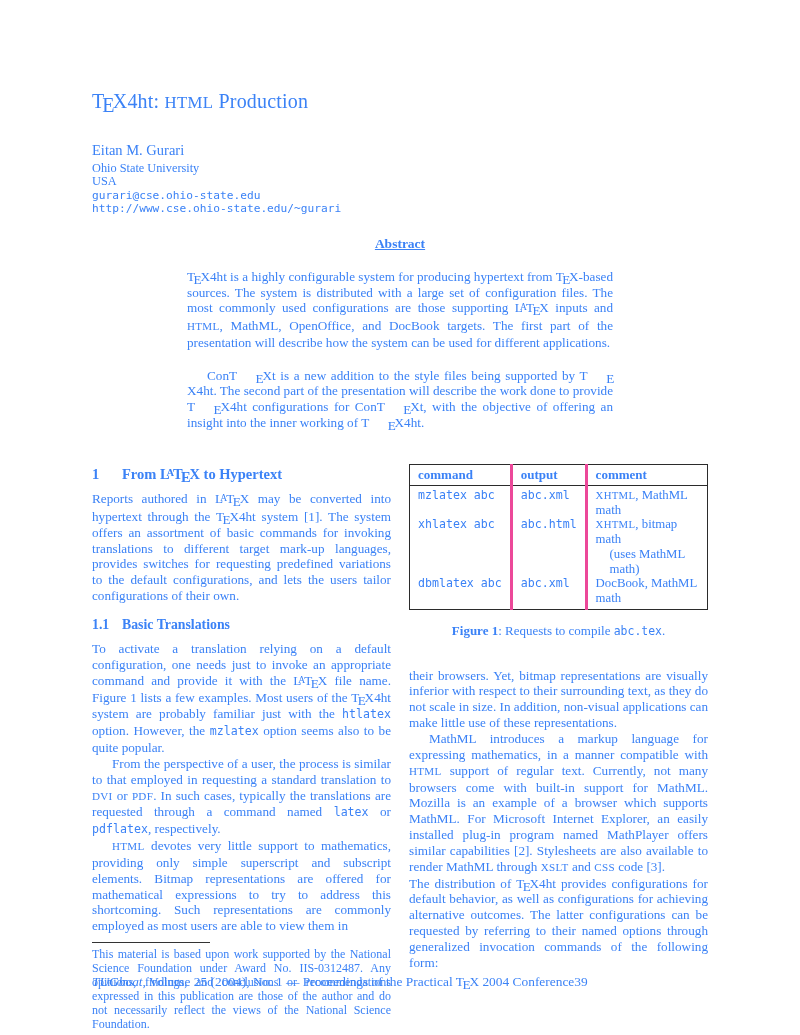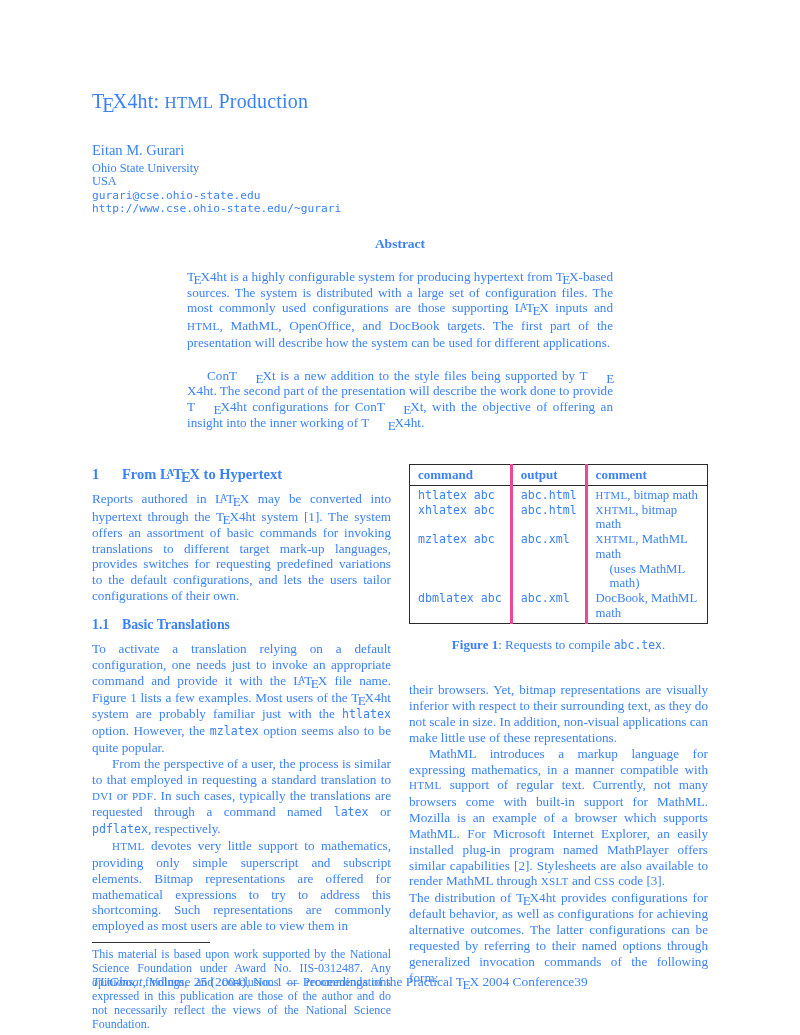--- a/index.html
+++ b/index.html
@@ -14,21 +14,21 @@
   .title {
     position:absolute; left:92px; top:90px; width:616px;
     font-size:20px; font-weight:normal; letter-spacing:0.2px;
   }
   .author-block { position:absolute; left:92px; top:142px; width:400px; }
   .author-name { font-size:14.5px; margin-bottom:3px; }
   .author-line { font-size:12.3px; line-height:13.4px; }
   .author-mono { font-family:"DejaVu Sans Mono", monospace; font-size:11.2px; line-height:13.6px; }
   
   .abstract { position:absolute; left:170px; top:236px; width:460px; }
-  .abstract-heading { text-align:center; font-weight:bold; font-size:13.5px; margin-bottom:7px; }
+  .abstract-heading { text-align:center; font-weight:bold; font-size:13.5px; margin-bottom:7px;text-decoration:underline; }
   .abstract p { margin:17px; font-size:13.2px; line-height:15.7px; text-align:justify; }
   
   .columns { position:absolute; left:92px; top:420px; width:616px; display:flex; gap:18px; }
   .col { width:299px;margin-top:44px; }
   .col p { margin:0; font-size:13.2px; line-height:15.85px; text-align:justify; }
   p.indent { text-indent:20px; }
   h2.sec { font-size:14.5px; font-weight:bold; margin:2px 0 8px 0; }
   h3.subsec { font-size:13.8px; font-weight:bold; margin:13px 0 8px 0; }
   .sec-num { display:inline-block; min-width:30px; }
   
@@ -110,33 +110,28 @@
         <table class="fig-table">
           <thead>
             <tr>
               <th>command</th>
               <th>output</th>
               <th>comment</th>
             </tr>
           </thead>
           <tbody>
             <tr>
-              <td class="cmd">htlatex abc</td>
-              <td class="cmd">abc.html</td>
-              <td class="comment"><span class="sc">HTML</span>, bitmap math</td>
+              <td class="cmd">mzlatex abc</td>
+              <td class="cmd">abc.xml</td>
+              <td class="comment"><span class="sc">XHTML</span>, MathML math</td>
             </tr>
             <tr>
               <td class="cmd">xhlatex abc</td>
               <td class="cmd">abc.html</td>
               <td class="comment"><span class="sc">XHTML</span>, bitmap math</td>
-            </tr>
-            <tr>
-              <td class="cmd">mzlatex abc</td>
-              <td class="cmd">abc.xml</td>
-              <td class="comment"><span class="sc">XHTML</span>, MathML math</td>
             </tr>
             <tr>
               <td class="cmd"></td>
               <td class="cmd"></td>
               <td class="comment cont">(uses MathML math)</td>
             </tr>
             <tr>
               <td class="cmd">dbmlatex abc</td>
               <td class="cmd">abc.xml</td>
               <td class="comment">DocBook, MathML math</td>

